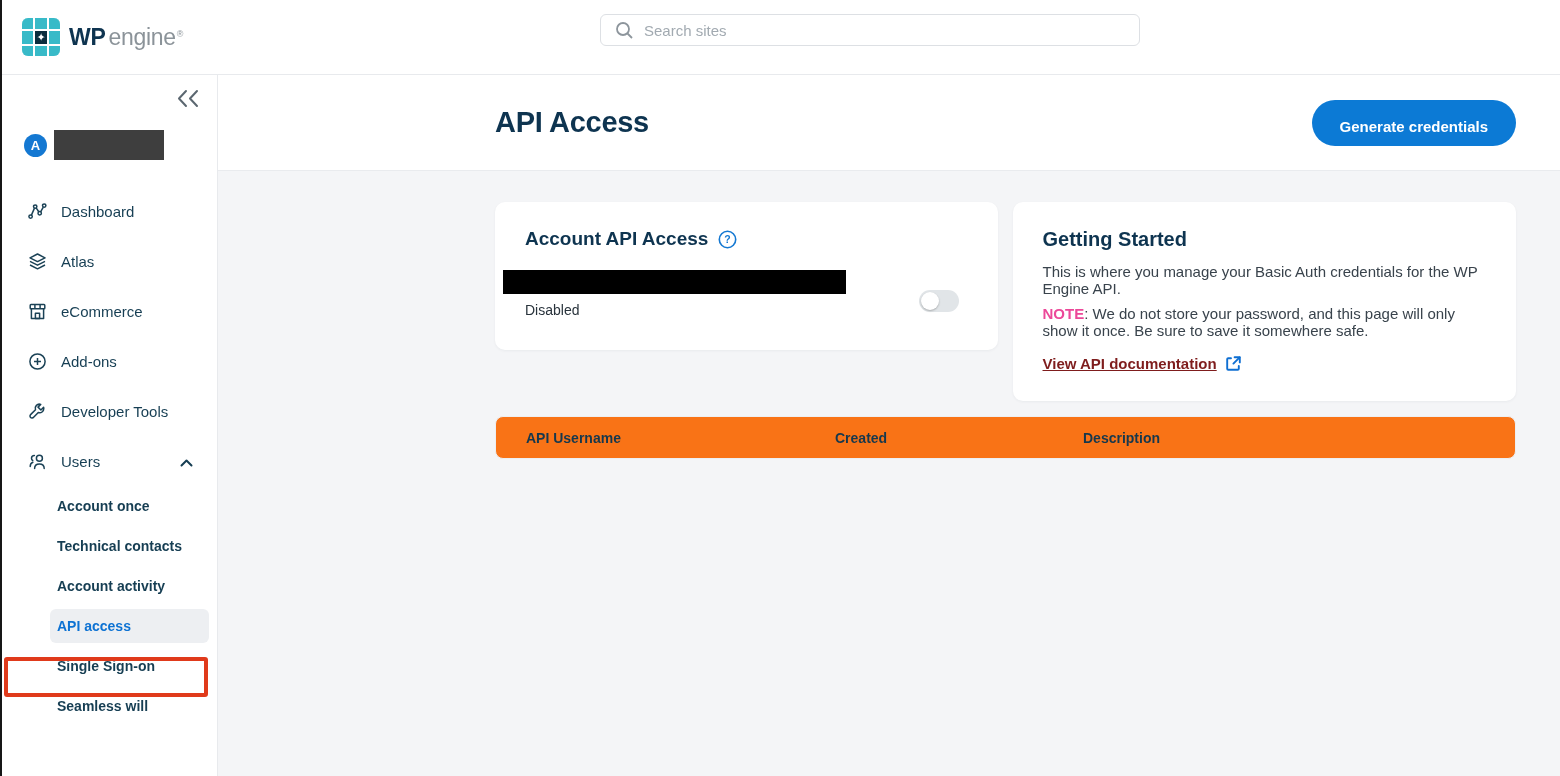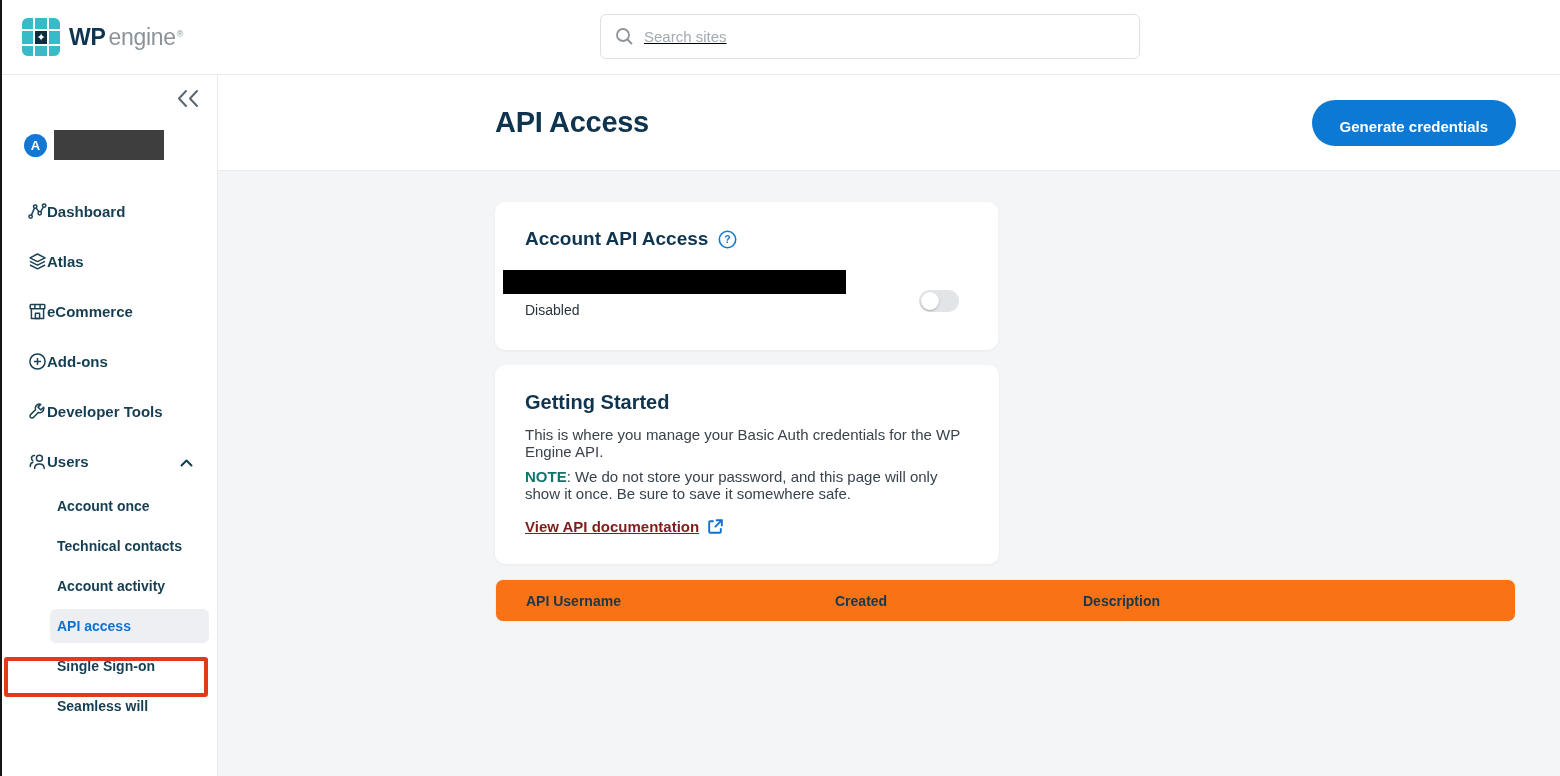--- a/index.html
+++ b/index.html
@@ -11,60 +11,60 @@
   .topbar { position:relative; height:75px; background:#fff; border-bottom:1px solid #e8eaed; display:flex; align-items:center; }
   .logo { display:flex; align-items:center; margin-left:20px; gap:9px; }
   .logo-mark { position:relative; width:38px; height:38px; border-radius:6px; background:#38bac8; overflow:hidden; }
   .logo-grid { position:absolute; inset:0; display:grid; grid-template-columns:1fr 1fr 1fr; grid-template-rows:1fr 1fr 1fr; gap:2px; background:#fff; }
   .logo-grid span { background:#38bac8; }
   .logo-grid span.dark { background:#0b2d3e; color:#fff; font-size:11px; display:flex; align-items:center; justify-content:center; }
   .logo-text { font-size:23px; color:#0e3450; letter-spacing:-0.3px; display:flex; align-items:baseline; }
   .logo-text .bold { font-weight:800; }
   .logo-text .light { font-weight:400; color:#8b9399; margin-left:3px; }
   .logo-text .reg { font-size:9px; color:#8b9399; margin-left:1px; transform:translateY(-8px); }
-  .searchbox { position:absolute; left:598px; top:14px; width:540px; height:45px; border:1px solid #dde0e4; border-radius:6px; background:#fff; display:flex; align-items:center; padding-left:14px; gap:10px;text-decoration:underline; }
+  .searchbox { position:absolute; left:598px; top:14px; width:540px; height:32px; border:1px solid #dde0e4; border-radius:6px; background:#fff; display:flex; align-items:center; padding-left:14px; gap:10px; }
   .searchbox input { border:none; outline:none; flex:1; font-size:15px; color:#39434c; font-family:inherit; background:transparent; }
   .searchbox input::placeholder { color:#a2aab1; }
 
   
   .body-row { display:flex; height:701px; }
   .sidebar { width:216px; background:#fff; border-right:1px solid #e8eaed; flex:none; position:relative; }
   .main { flex:1; background:#f4f5f7; min-width:0; }
 
   
   .collapse-btn { display:flex; justify-content:flex-end; padding:14px 18px 0 0; cursor:pointer; }
   .account-row { display:flex; align-items:center; margin:22px 0 0 22px; }
   .avatar { width:23px; height:23px; border-radius:50%; background:#1478d2; color:#fff; font-size:13px; font-weight:700; display:flex; align-items:center; justify-content:center; flex:none; }
   .redacted-name { width:110px; height:30px; background:#3e3e3e; margin-left:7px; }
   .nav { margin-top:26px; }
-  .nav-item { height:50px; display:flex; align-items:center; padding-left:26px; font-size:15px; font-weight:700; color:#163e53; cursor:pointer; }
+  .nav-item { height:50px; display:flex; align-items:center; padding-left:26px; gap:14px; font-size:15px; font-weight:400; color:#163e53; cursor:pointer; }
   .nav-item .nav-ic { width:19px; height:19px; flex:none; display:flex; align-items:center; justify-content:center; }
   .nav-item .chev { margin-left:auto; margin-right:24px; }
   .subnav .subitem { height:40px; display:flex; align-items:center; padding-left:55px; font-size:14px; font-weight:700; color:#163e53; cursor:pointer; }
   .subnav .subitem.active { height:34px; margin:3px 8px 3px 48px; padding-left:7px; background:#edeff2; border-radius:6px; color:#0d72d3; }
   .annotation-box { position:absolute; left:2px; top:657px; width:204px; height:40px; border:4px solid #e03a1b; border-radius:3px; pointer-events:none; z-index:20; }
 
   
   .page-header { height:96px; background:#fff; border-bottom:1px solid #e9ebee; display:flex; align-items:center; justify-content:space-between; padding:0 44px 0 277px; }
   .page-title { font-size:29px; font-weight:800; color:#0e3450; letter-spacing:-0.3px; }
   .btn-primary { height:46px; padding:18px 28px; border:none; border-radius:23px; background:#0c7ad5; color:#fff; font-size:15px; font-weight:700; font-family:inherit; cursor:pointer; }
   .content { padding:31px 44px 0 277px; }
-  .cards-row { display:flex; gap:15px; align-items:flex-start;flex-direction:column; }
+  .cards-row { display:flex; gap:15px; align-items:flex-start; }
   .card { background:#fff; border-radius:10px; box-shadow:0 1px 3px rgba(20,40,60,0.05); }
   .card-api { width:503px; height:148px; padding:26px 30px; position:relative; }
   .card-title-row { display:flex; align-items:center; gap:10px; }
   .card-title { font-size:19px; font-weight:800; color:#0e3450; }
   .redacted-bar { width:343px; height:24px; background:#000; margin:20px 0 0 -22px; }
   .status-label { margin-top:8px; font-size:14px; color:#29333c; }
   .toggle { position:absolute; right:39px; top:88px; width:40px; height:22px; border-radius:11px; background:#e1e5e8; cursor:pointer; }
   .toggle .knob { position:absolute; left:2px; top:2px; width:18px; height:18px; border-radius:50%; background:#fff; box-shadow:0 1px 2px rgba(0,0,0,0.25); }
   .card-gs { width:504px; padding:26px 30px 28px; }
   .card-gs .card-title { font-size:20px; margin-bottom:12px; }
   .gs-text { font-size:15px; line-height:17px; color:#39434c; margin-top:8px; }
-  .gs-text b { color:#0f766e; }
+  .gs-text b { color:#ec4899; }
   .doc-link { display:inline-flex; align-items:center; gap:8px; margin-top:16px; font-size:15px; font-weight:700; color:#7f1d1d; text-decoration:underline; cursor:pointer; }
   .table-header { margin-top:15px; height:43px; background:#f97316; border:1px solid #edeff2; border-radius:8px; display:flex; align-items:center; padding-left:30px; font-size:14px; font-weight:700; color:#16384d; }
   .table-header .col1 { width:309px; }
   .table-header .col2 { width:248px; }
   .table-header .col3 { flex:1; }
 </style>
 </head>
 <body>
 
 <div class="page">

